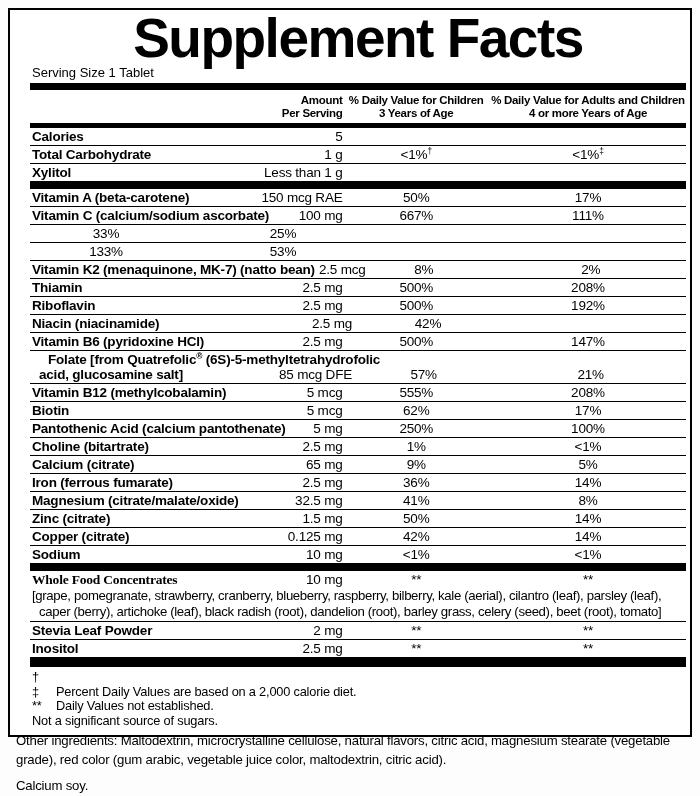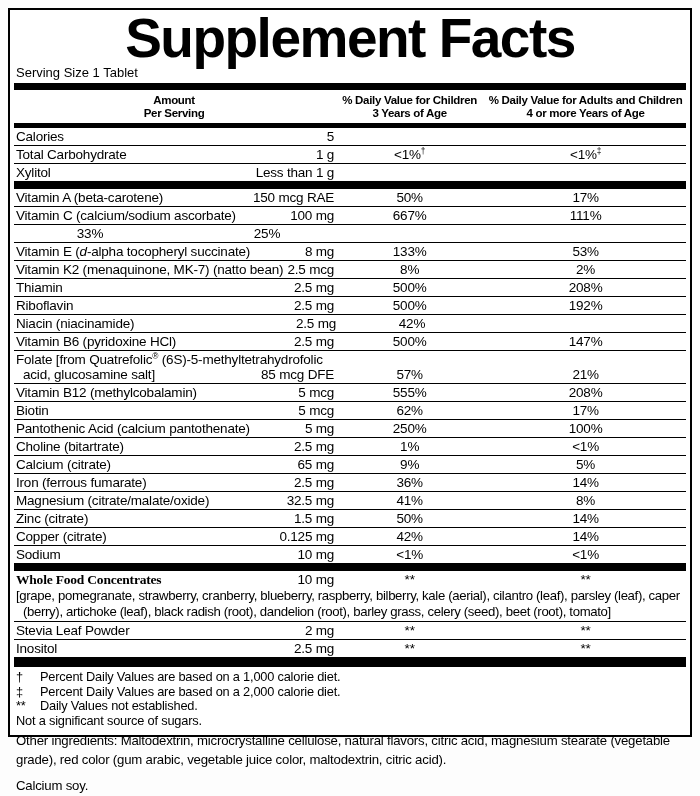--- a/index.html
+++ b/index.html
@@ -4,44 +4,44 @@
 <style>
   * { box-sizing: border-box; }
   html, body { margin:0; padding:0; }
   body {
     width:700px; height:796px; background:#fdfdfd; color:#000;
     font-family:"Liberation Sans", sans-serif; position:relative; overflow:hidden;
   }
   .page { position:absolute; inset:0; }
   .label-box {
     position:absolute; left:8px; top:8px; width:684px;
-    border:2px solid #000; background:#fff; padding:2px 4px 5px 4px;
+    border:2px solid #000; background:#fff; padding:2px 4px 5px 20px;
   }
   .title {
     margin:1px 0 0 0; text-align:center; font-weight:bold;
     font-size:55px; line-height:50px; letter-spacing:-1.5px; white-space:nowrap;
   }
   .serving { font-size:13px; line-height:16px; margin:2px 0 2px 2px; }
   .bar { background:#000; }
   .bar-thick  { height:7px;  margin:1px 0 2px 0; }
   .bar-med    { height:5px;  margin:2px 0 0 0; }
   .bar-section{ height:8px;  margin:0; }
   .bar-foot   { height:10px; margin:0; }
   .header-row { display:flex; align-items:flex-end; padding:2px 0 1px 0; }
   .header-row .hcell { font-weight:bold; font-size:11.5px; line-height:13px; letter-spacing:-0.3px; white-space:nowrap; }
-  .h-amount { width:322px; text-align:center; }
+  .h-amount { width:322px; text-align:right; }
   .h-c1 { width:152px; text-align:center; }
   .h-c2 { width:202px; text-align:center; }
   .row { border-top:1px solid #000; letter-spacing:-0.2px; }
   .row.first { border-top:none; }
   .rowline { display:flex; align-items:flex-end; padding:1px 0 1px 0; font-size:13.5px; line-height:15px; }
   .na { width:322px; display:flex; justify-content:space-between; align-items:flex-end; padding-left:2px; }
   .na.two { display:block; }
-  .name { white-space:nowrap; }
-  .nline1 { white-space:nowrap; }
+  .name { white-space:nowrap;font-weight:bold; }
+  .nline1 { white-space:nowrap;margin-left:16px; }
   .subline { display:flex; justify-content:space-between; align-items:flex-start; }
   .indent { padding-left:7px; }
   .amt { white-space:nowrap; padding-left:4px; }
   .c1 { width:152px; text-align:center; }
   .c2 { width:202px; text-align:center; }
   .row.bold .name { font-weight:bold;font-family:Liberation Serif, serif; }
   .note {
     font-size:13.2px; line-height:15.5px; letter-spacing:-0.35px;
     padding:0 0 2px 9px; text-indent:-7px;
   }
@@ -132,24 +132,20 @@
        </div>
         </div>
         <div class="row">
           <div class="rowline">
          <div class="c1">33%</div>
          <div class="c2">25%</div>
        </div>
         </div>
         <div class="row">
           <div class="rowline">
-            <div class="na">
-           <span class="name">Vitamin E (<i>d</i>-alpha tocopheryl succinate)</span>
-           <span class="amt">8 mg</span>
-         </div>
          <div class="c1">133%</div>
          <div class="c2">53%</div>
        </div>
         </div>
         <div class="row">
           <div class="rowline">
             <div class="na">
            <span class="name">Vitamin K2 (menaquinone, MK-7) (natto bean)</span>
            <span class="amt">2.5 mcg</span>
          </div>
@@ -339,21 +335,20 @@
          </div>
          <div class="c1">**</div>
          <div class="c2">**</div>
        </div>
         </div>
       </div>
     <div class="bar bar-foot"></div>
     <div class="footnotes">
         <div class="fn">
           <span class="fn-sym">†</span>
-          <span class="fn-text">Percent Daily Values are based on a 1,000 calorie diet.</span>
         </div>
         <div class="fn">
           <span class="fn-sym">‡</span>
           <span class="fn-text">Percent Daily Values are based on a 2,000 calorie diet.</span>
         </div>
         <div class="fn">
           <span class="fn-sym">**</span>
           <span class="fn-text">Daily Values not established.</span>
         </div>
         <div class="fn">

